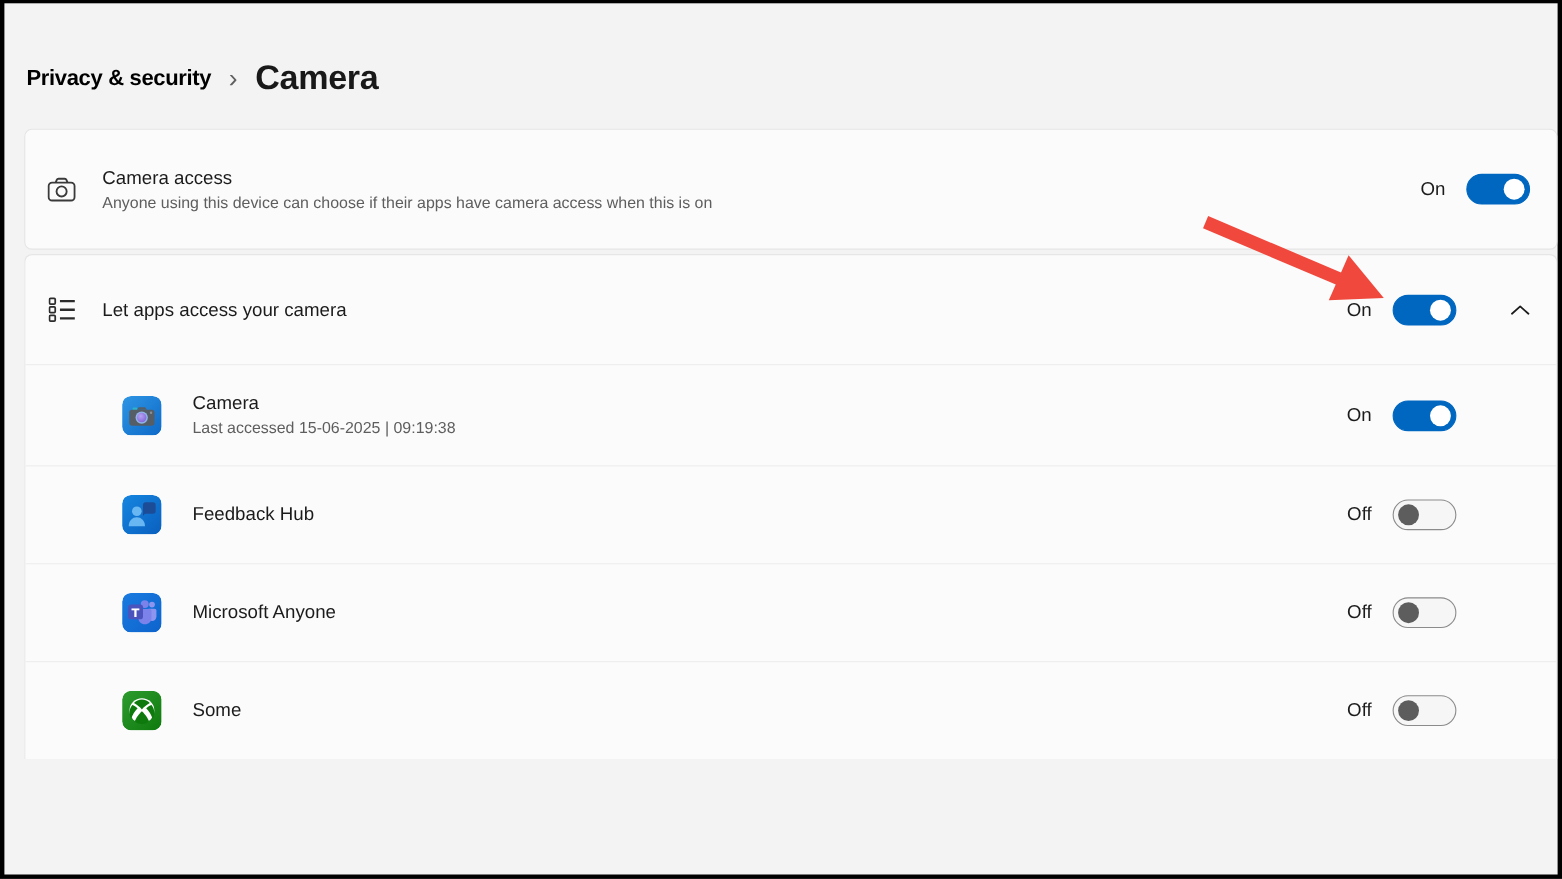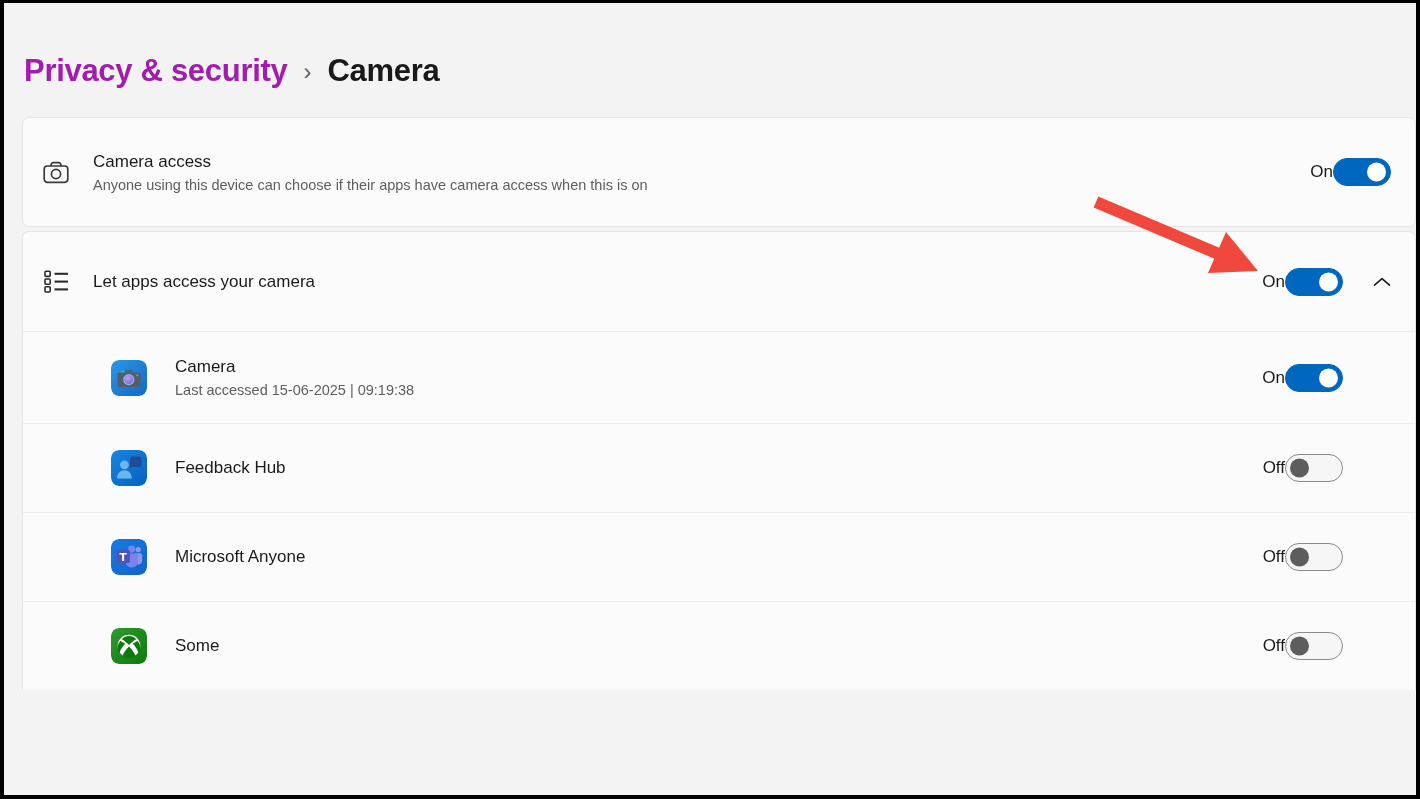--- a/index.html
+++ b/index.html
@@ -17,23 +17,23 @@
     overflow: hidden;
   }
   
   .breadcrumb {
     display: flex;
     align-items: center;
     margin: 50px 20px 0 20px;
     gap: 16px;
   }
   .crumb-parent {
-    font-size: 31px;
+    font-size: 20px;
     font-weight: 600;
-    color: #a21caf;
+    color: #000000;
     letter-spacing: -0.3px;
   }
   .crumb-sep {
     font-size: 24px;
     color: #606060;
     padding-top: 2px;
   }
   .crumb-current {
     font-size: 31px;
     font-weight: 600;
@@ -89,20 +89,21 @@
     flex: 0 0 auto;
     overflow: hidden;
   }
   .texts { display: flex; flex-direction: column; gap: 5px; }
   .card-title { font-size: 17px; color: #1B1B1B; }
   .card-sub { font-size: 14.5px; color: #5E5E5E; }
   .row-right {
     margin-left: auto;
     display: flex;
     align-items: center;
+    gap: 19px;
     flex: 0 0 auto;
   }
   .toggle-label { font-size: 17px; color: #1B1B1B; min-width: 28px; text-align: right; }
   .toggle {
     width: 58px; height: 28px;
     border-radius: 14px;
     position: relative;
     cursor: pointer;
     flex: 0 0 auto;
   }

